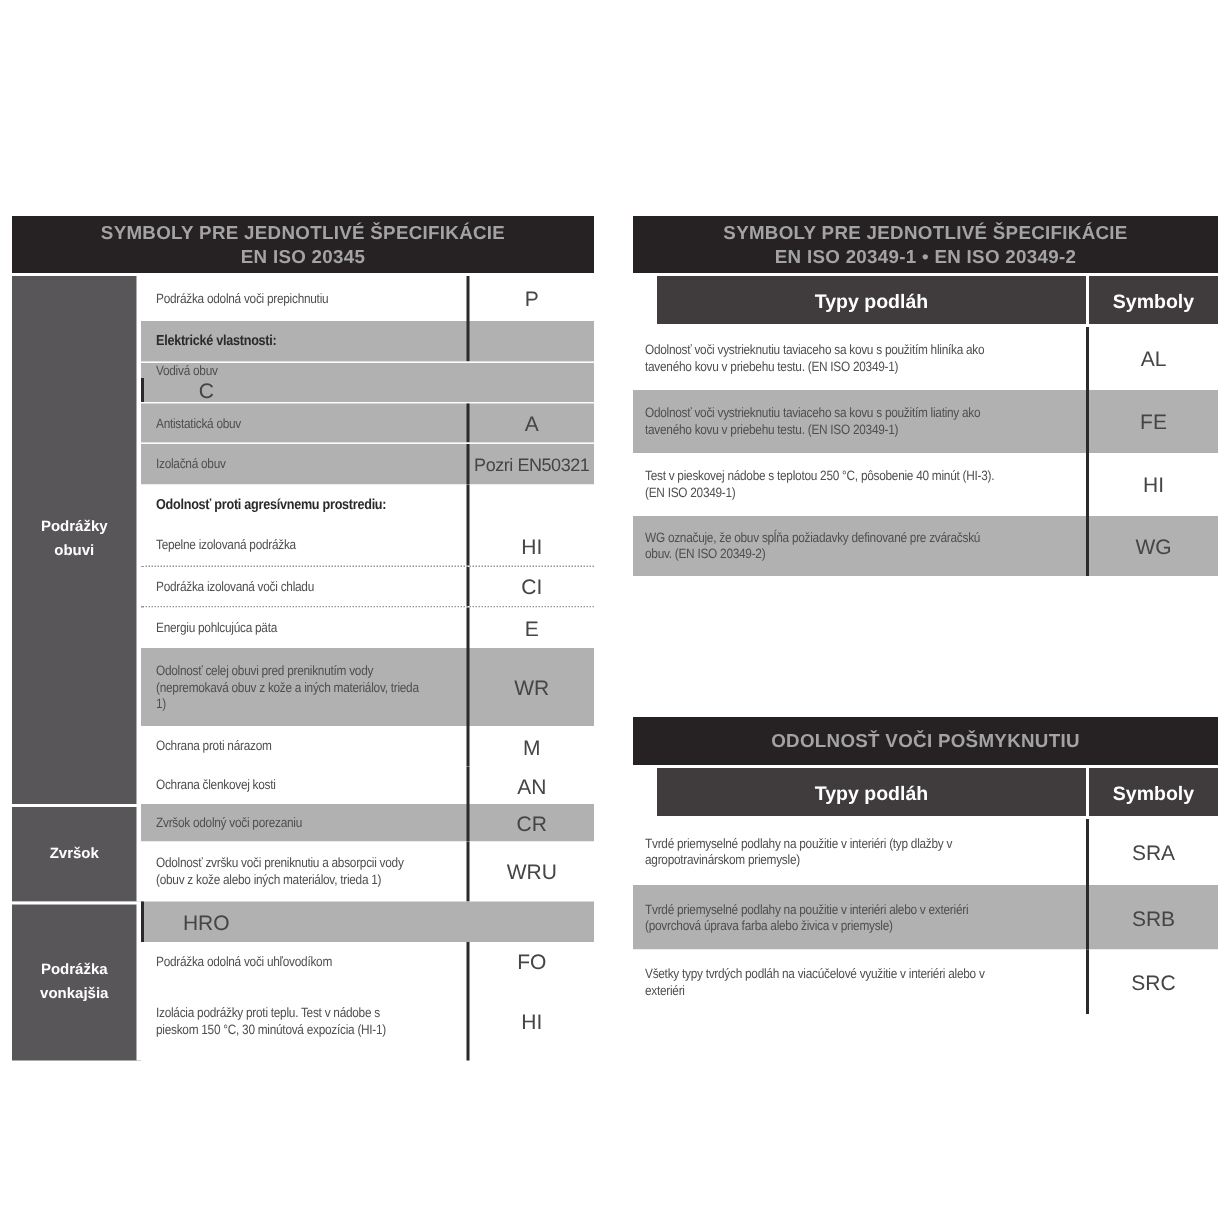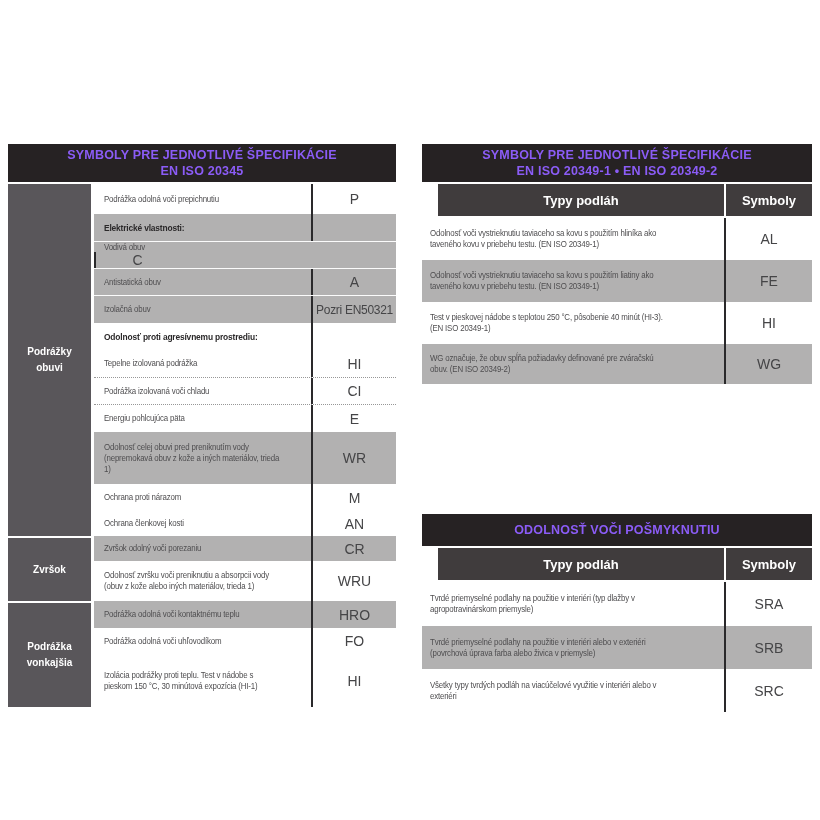--- a/index.html
+++ b/index.html
@@ -17,27 +17,27 @@
     width:820px;height:820px;background:#ffffff;
     font-family:"Liberation Sans",sans-serif;
     position:relative;overflow:hidden;
   }
   .tbl{position:absolute;box-sizing:border-box;}
   .tbl-left{left:8px;top:144px;width:388px;}
   .tbl-rt1{left:422px;top:144px;width:390px;}
   .tbl-rt2{left:422px;top:478px;width:390px;}
 
   .hdr{
-    background:var(--header-bg);color:#8b5cf6;
+    background:var(--header-bg);color:#a3a3a3;
     display:flex;flex-direction:column;justify-content:center;align-items:center;
     font-weight:700;font-size:12.5px;line-height:16px;letter-spacing:.2px;
     text-align:center;box-sizing:border-box;border-bottom:2px solid #fff;
   }
   .hdr.two-line{height:40px;}
-  .hdr.one-line{height:34px;margin-top:36px;}
+  .hdr.one-line{height:34px;}
 
   .subhdr{
     display:flex;height:34px;box-sizing:border-box;border-bottom:2px solid #fff;padding-left:16px;
   }
   .subhdr>div{
     background:var(--subheader-bg);color:#fff;font-weight:700;font-size:13px;
     display:flex;align-items:center;justify-content:center;box-sizing:border-box;
   }
   .subhdr .sub-type{flex:1;}
   .subhdr .sub-sym{width:88px;border-left:2px solid #fff;}
@@ -188,23 +188,20 @@
               <span>Odolnosť zvršku voči preniknutiu a absorpcii vody (obuv z kože alebo iných materiálov, trieda 1)</span>
             </div>
             <div class="cell-sym">WRU</div>
           </div>
         </div>
       </div>
       <div class="group">
         <div class="side">Podrážka vonkajšia</div>
         <div class="rows">
           <div class="row gray" style="height: 27px;">
-            <div class="cell-label">
-              <span>Podrážka odolná voči kontaktnému teplu</span>
-            </div>
             <div class="cell-sym">HRO</div>
           </div>
           <div class="row white" style="height: 26px;">
             <div class="cell-label">
               <span>Podrážka odolná voči uhľovodíkom</span>
             </div>
             <div class="cell-sym">FO</div>
           </div>
           <div class="row white" style="height: 53px;">
             <div class="cell-label">

